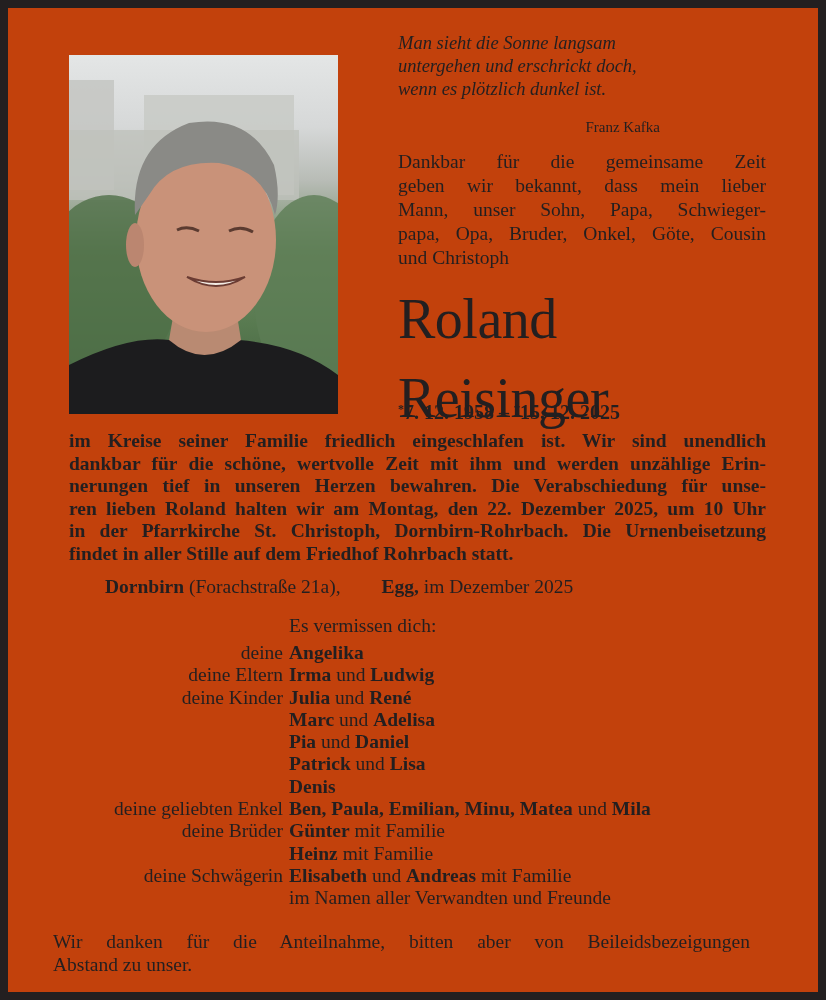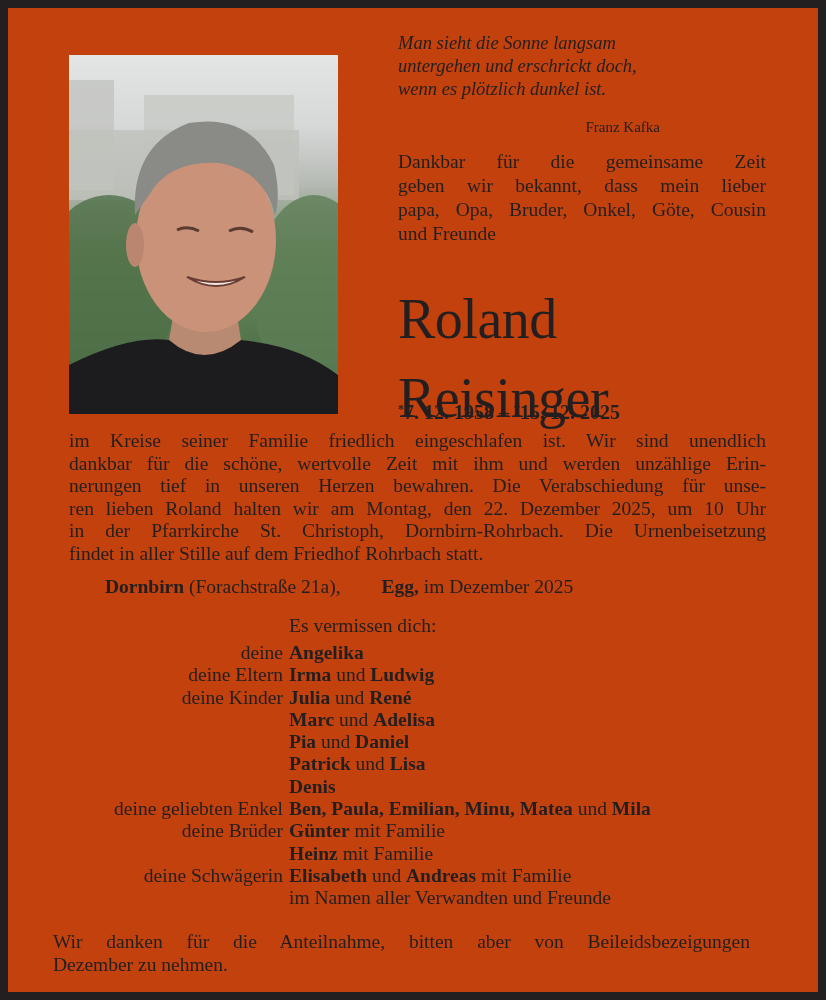--- a/index.html
+++ b/index.html
@@ -66,21 +66,21 @@
     line-height: 24px;
     white-space: nowrap;
   }
   .dates sup { font-size: 12px; vertical-align: 6px; font-weight: bold; }
   .body-text {
     left: 61px; top: 422px;
     width: 697px;
     font-size: 19.5px;
     line-height: 22.5px;
   }
-  .body-line { display: block; text-align: justify; text-align-last: justify; white-space: nowrap; }
+  .body-line { display: block; text-align: justify; text-align-last: justify; white-space: nowrap; font-weight: bold; }
   .body-line.last { text-align-last: left; }
   .place {
     left: 61px; top: 567px;
     font-size: 19.5px;
     line-height: 24px;
     white-space: nowrap;
   }
   .place b { font-weight: bold; margin-left: 36px; }
   .miss-heading {
     left: 281px; top: 606px;
@@ -133,22 +133,23 @@
       <path d="M66 160 Q62 90 120 68 Q180 58 205 110 Q212 140 206 160 Q195 115 150 108 Q100 105 80 140 Z" fill="#8a8a86"></path>
       <path d="M108 175 Q118 170 130 176" stroke="#5b3b30" stroke-width="3" fill="none"></path>
       <path d="M160 176 Q172 170 184 177" stroke="#5b3b30" stroke-width="3" fill="none"></path>
       <path d="M118 222 Q147 240 176 222 Q147 232 118 222 Z" fill="#f3ece4" stroke="#6b3c33" stroke-width="2"></path>
     </svg>
   </div>
 
   <div class="abs intro">
     <span class="intro-line">Dankbar für die gemeinsame Zeit</span>
     <span class="intro-line">geben wir bekannt, dass mein lieber</span>
+    <span class="intro-line">Mann, unser Sohn, Papa, Schwieger-</span>
     <span class="intro-line">papa, Opa, Bruder, Onkel, Göte, Cousin</span>
-    <span class="intro-line last">und Freunde</span>
+    <span class="intro-line last">und Christoph</span>
   </div>
 
   <div class="abs name">
     <span>Roland</span>
     <span>Reisinger</span>
   </div>
 
   <div class="abs dates">
     <sup>*</sup><span>7. 12. 1958</span><span> – </span><sup>†</sup><span>15. 12. 2025</span>
   </div>
@@ -214,16 +215,16 @@
         <span class="mnames"><b>Elisabeth</b><span> und </span><b>Andreas</b><span> mit Familie</span></span>
       </div>
       <div class="mrow">
         <span class="mlabel"></span>
         <span class="mnames"><span>im Namen aller Verwandten und Freunde</span></span>
       </div>
     </div>
 
   <div class="abs closing">
     <span class="closing-line">Wir danken für die Anteilnahme, bitten aber von Beileidsbezeigungen</span>
-    <span class="closing-line last">Dezember zu nehmen.</span>
+    <span class="closing-line last">Abstand zu unser.</span>
   </div>
 
 </div>
 
 </body></html>

